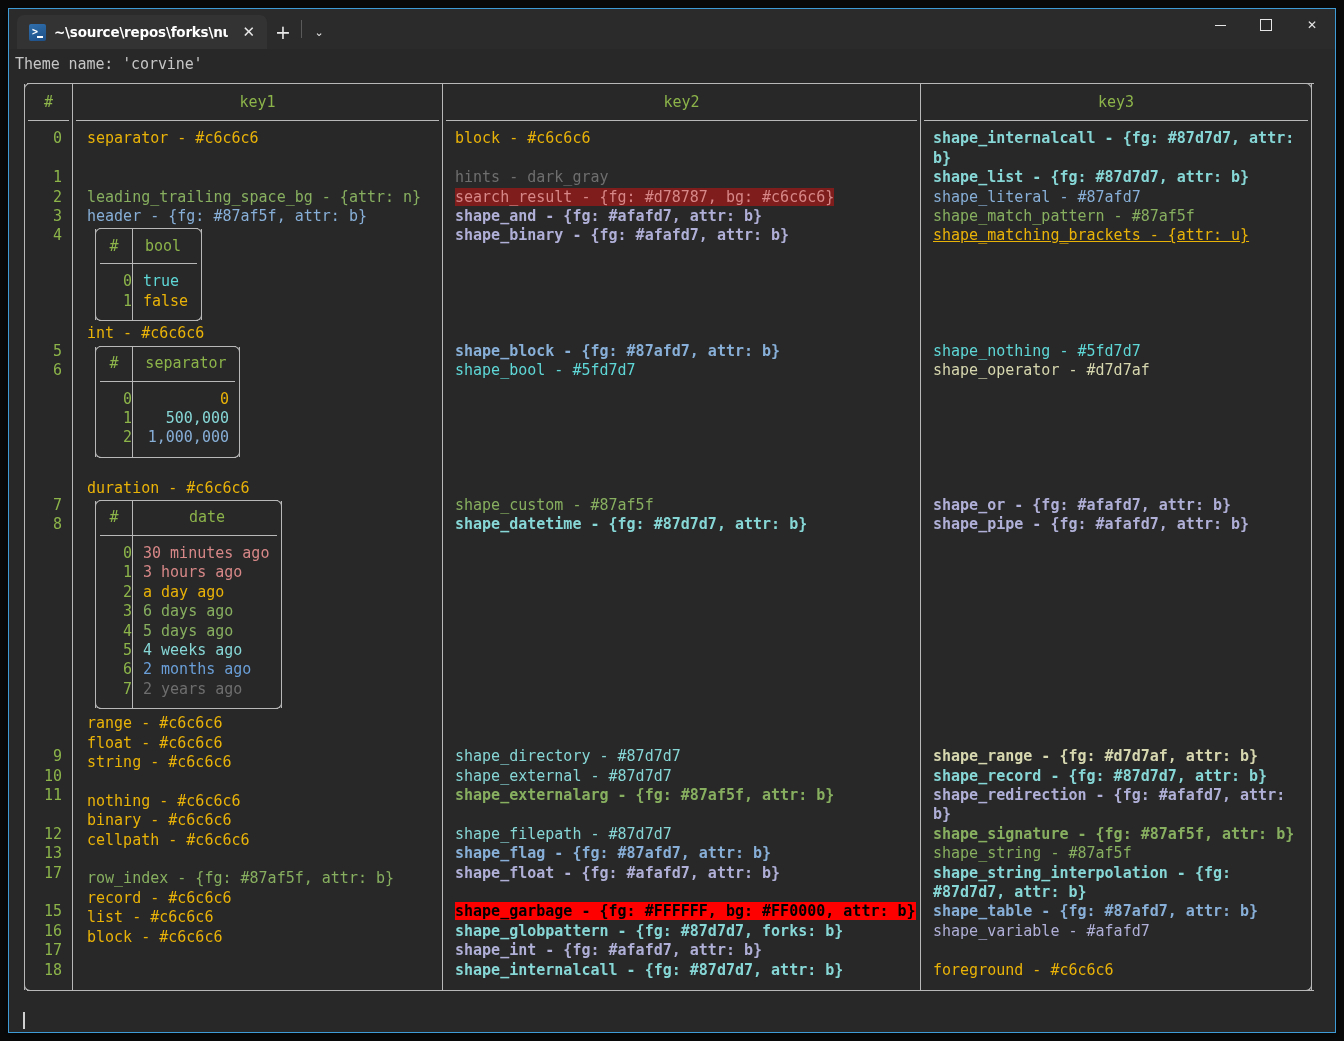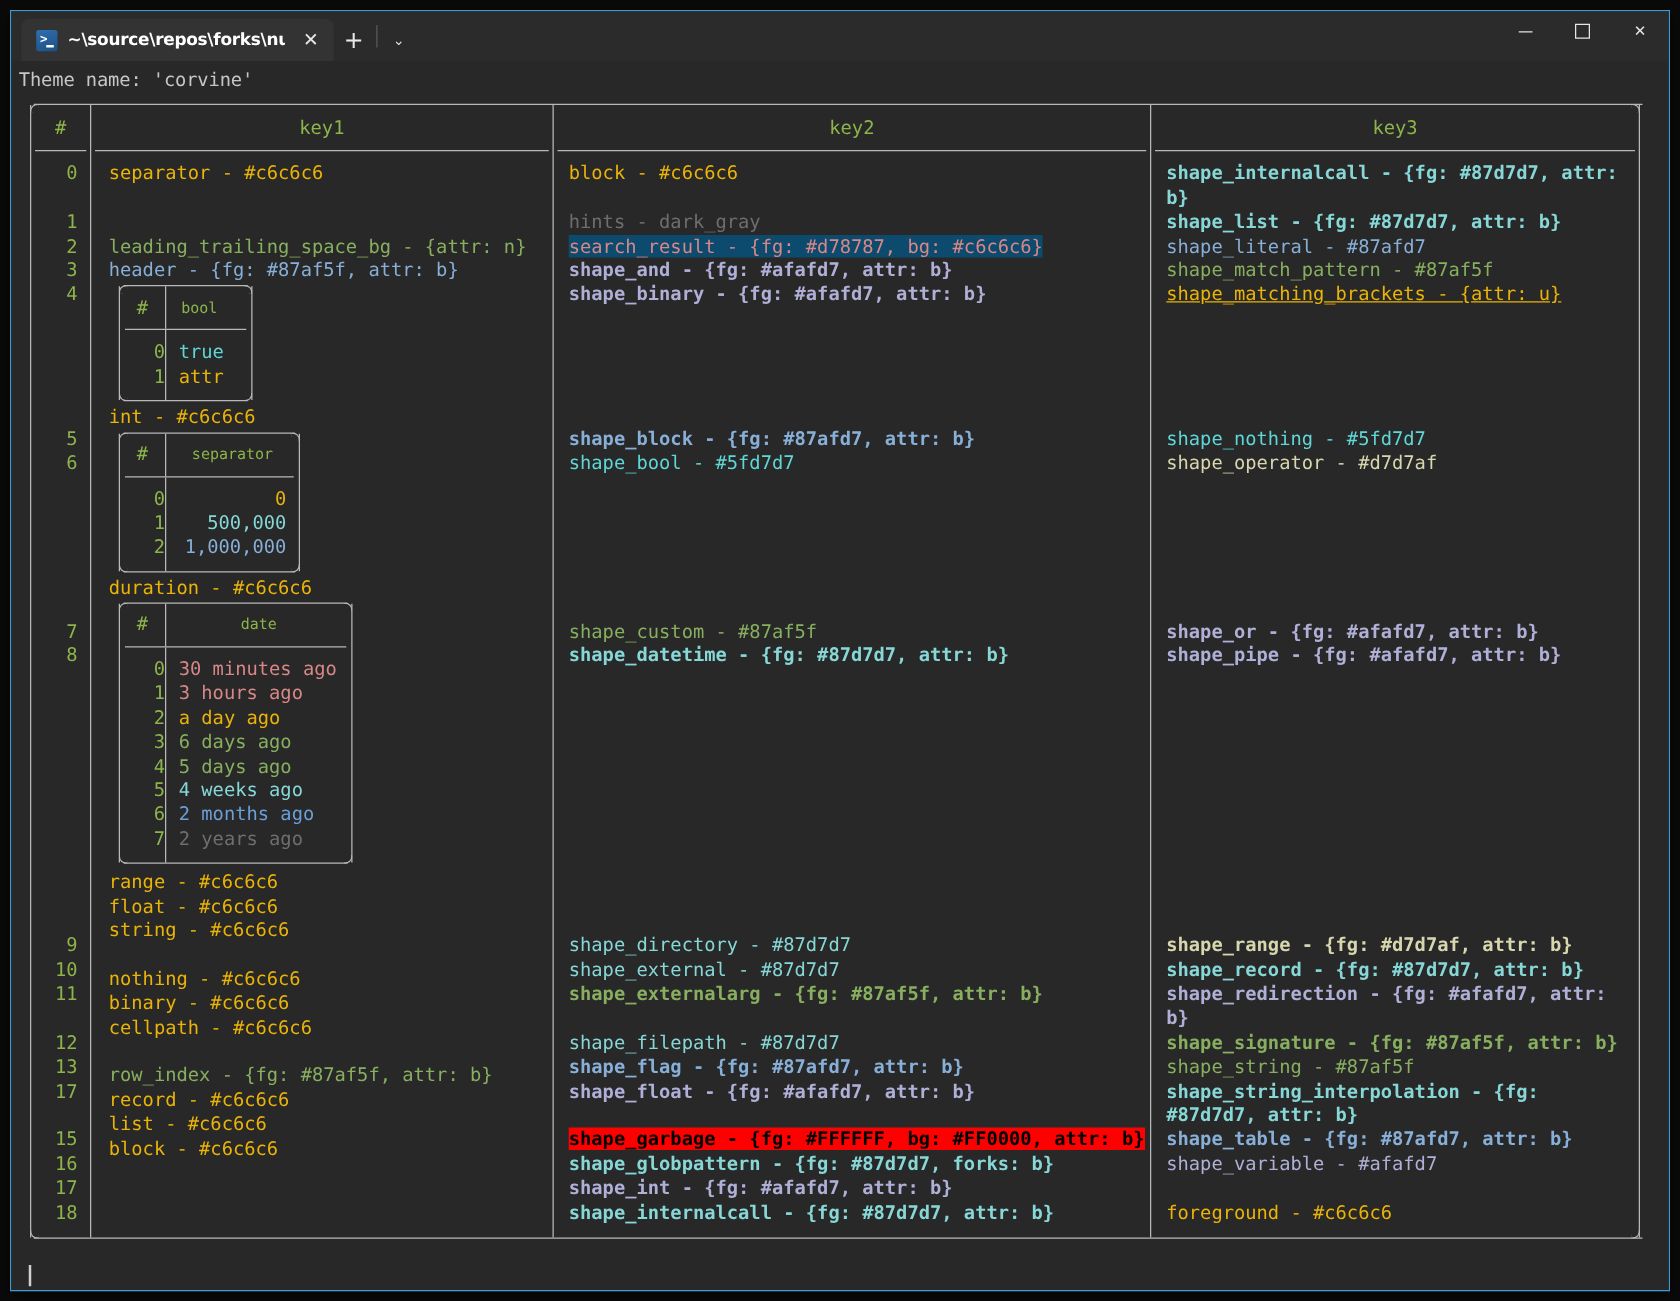--- a/index.html
+++ b/index.html
@@ -135,39 +135,39 @@
   .inner .itop{height:1px;background:#b8b8b8;margin:0 4px;}
   .inner .ibot{height:1px;background:#b8b8b8;margin:0 4px;}
   .inner .ic-tl{position:absolute;left:0;top:0;width:6px;height:6px;border-left:1px solid #b8b8b8;border-top:1px solid #b8b8b8;border-top-left-radius:6px;}
   .inner .ic-tr{position:absolute;right:0;top:0;width:6px;height:6px;border-right:1px solid #b8b8b8;border-top:1px solid #b8b8b8;border-top-right-radius:6px;}
   .inner .ic-bl{position:absolute;left:0;bottom:0;width:6px;height:6px;border-left:1px solid #b8b8b8;border-bottom:1px solid #b8b8b8;border-bottom-left-radius:6px;}
   .inner .ic-br{position:absolute;right:0;bottom:0;width:6px;height:6px;border-right:1px solid #b8b8b8;border-bottom:1px solid #b8b8b8;border-bottom-right-radius:6px;}
   .irow{display:flex;}
   .icol-i{width:37px;flex:0 0 37px;border-right:1px solid #b8b8b8;box-sizing:border-box;}
   .isep{height:1px;background:#b8b8b8;margin:0 4px;}
   .ih{height:34px;display:flex;align-items:center;justify-content:center;color:#8cb44a;font-size:15px;}
-  .ihv{height:34px;display:flex;align-items:center;justify-content:center;color:#8cb44a;font-size:12px;}
+  .ihv{height:34px;display:flex;align-items:center;justify-content:center;color:#8cb44a;font-size:15px;}
   .ipad{padding:8px 0 9px 0;}
   .icell{height:19.4px;padding:0 10px;white-space:pre;box-sizing:border-box;}
   .icell.r{text-align:right;}
   .icell.idx{color:#8cb44a;text-align:right;padding-right:0;padding-left:0;}
   
   .c-grey{color:#eab308;}
   .c-green{color:#87af5f;}
   .c-blue{color:#87afd7;}
   .c-cyan{color:#87d7d7;}
   .c-cyan2{color:#5fd7d7;}
   .c-lav{color:#afafd7;}
   .c-khaki{color:#d7d7af;}
   .c-pink{color:#d78787;}
   .c-dim{color:#6e6e6e;}
   .c-bluedeep{color:#6a9fd8;}
   .bold{font-weight:bold;}
   .und{text-decoration:underline;}
-  .hl-grey{background:#0c4a6e;color:#d78787;text-align:center;}
+  .hl-grey{background:#7f1d1d;color:#d78787;text-align:center;}
   .hl-red{background:#ff0000;color:#000000;font-weight:bold;}
   
   .promptarea{padding-left:14px;padding-top:20px;}
   .cursor{display:inline-block;width:2px;height:17px;background:#d0d0d0;vertical-align:-3px;}
 </style>
 </head>
 <body>
 
 <div class="window">
 
@@ -269,21 +269,21 @@
                   <div class="irow">
                     <div class="icol-i">
                         <div class="ipad">
                       <div class="icell idx">0</div>
                       <div class="icell idx">1</div>
                     </div>
                       </div>
                     <div style="width:68px">
                         <div class="ipad">
                       <div class="icell c-cyan2">true</div>
-                      <div class="icell c-grey">attr</div>
+                      <div class="icell c-grey">false</div>
                     </div>
                       </div>
                   </div>
                 </div>
                 <div class="ibot"></div>
               </div>
 
               <div class="ln c-grey" style="margin-top:3px">int - #c6c6c6</div>
 
               
@@ -313,21 +313,21 @@
                       <div class="icell r c-grey">0</div>
                       <div class="icell r c-cyan">500,000</div>
                       <div class="icell r c-blue">1,000,000</div>
                     </div>
                       </div>
                   </div>
                 </div>
                 <div class="ibot"></div>
               </div>
 
-              <div class="ln c-grey" style="margin-top:3px">duration - #c6c6c6</div>
+              <div class="ln c-grey" style="margin-top:21px">duration - #c6c6c6</div>
 
               
               <div class="inner" style="margin-top:2px;">
                 <div class="ic-tl"></div><div class="ic-tr"></div><div class="ic-bl"></div><div class="ic-br"></div>
                 <div class="itop"></div>
                 <div class="ibody">
                   <div class="irow">
                     <div class="icol-i">
                         <div class="ih">#</div>
                       </div>

